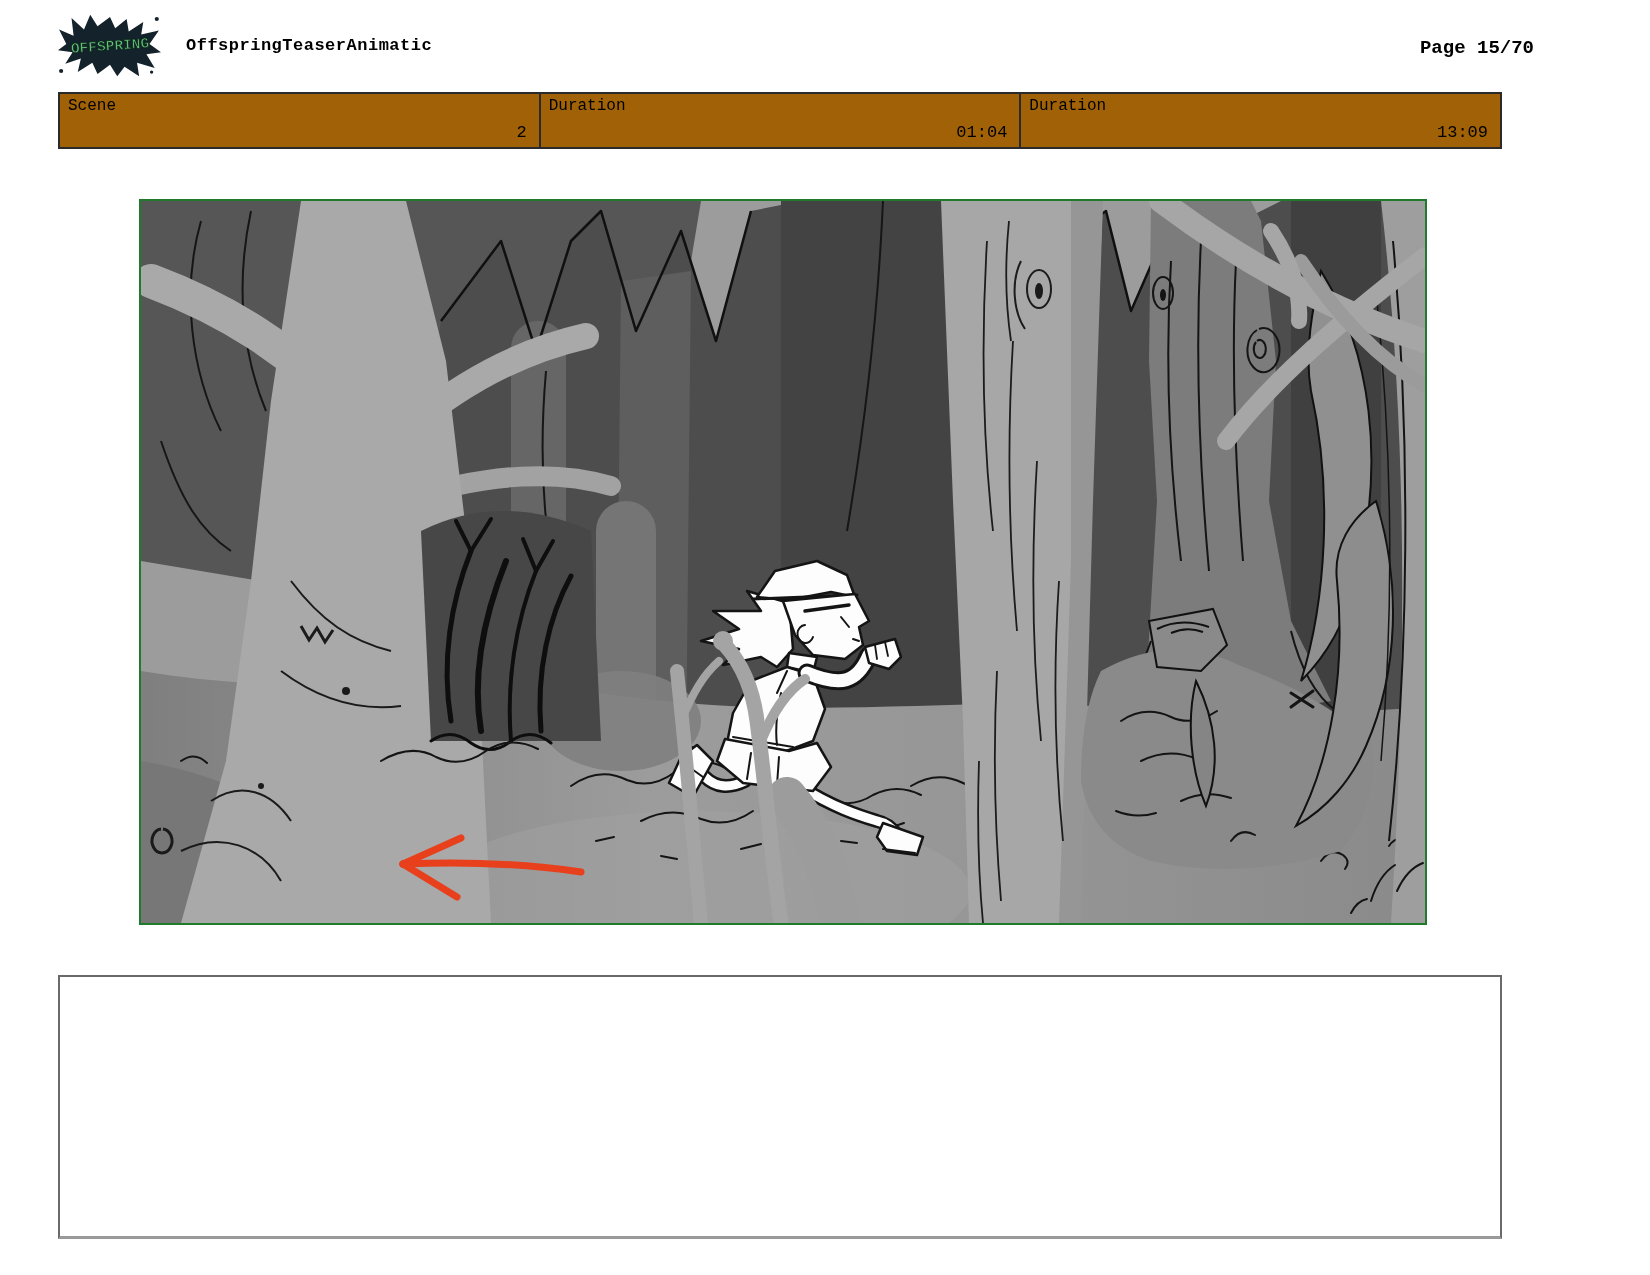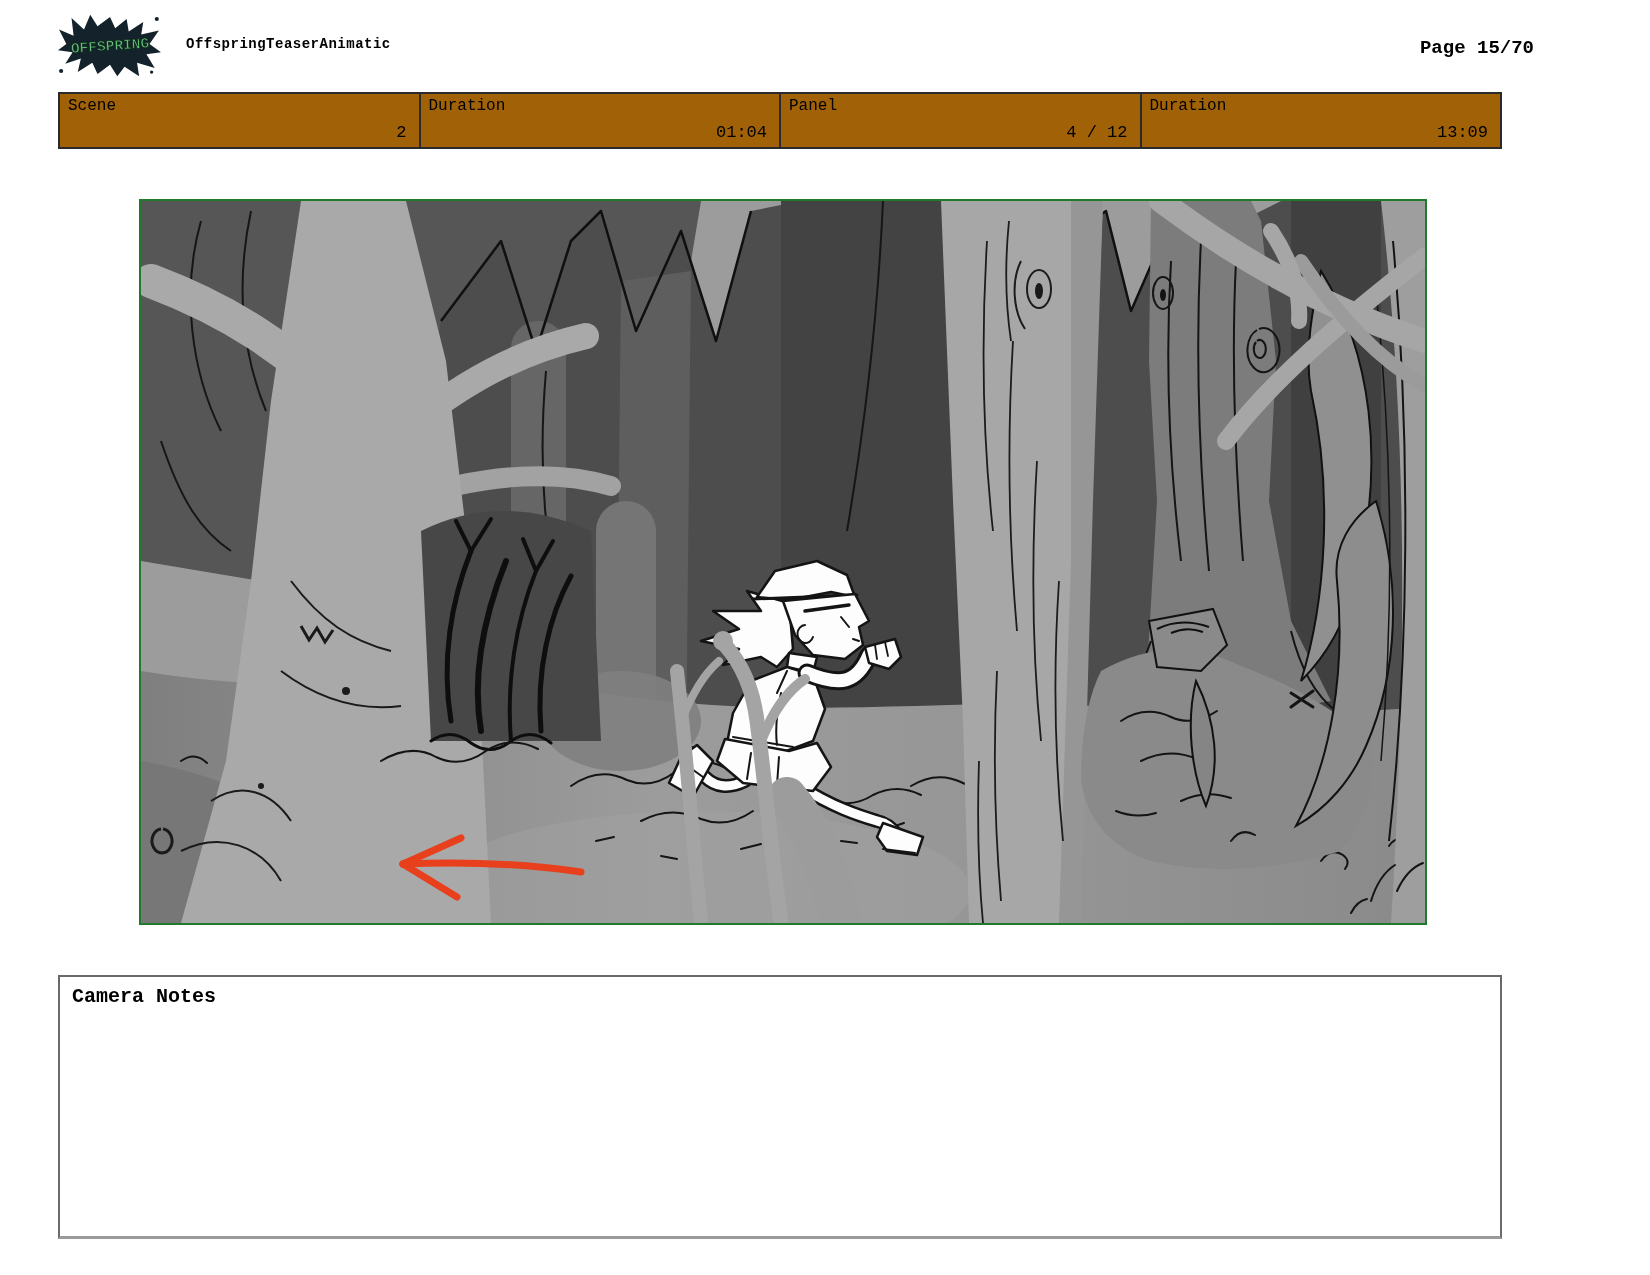--- a/index.html
+++ b/index.html
@@ -2,21 +2,21 @@
 <html><head>
 <meta charset="utf-8">
 <style>
   html,body{margin:0;padding:0;}
   body{
     width:1650px;height:1275px;position:relative;background:#ffffff;
     font-family:"Liberation Mono","DejaVu Sans Mono",monospace;color:#000;
     overflow:hidden;
   }
   .logo{position:absolute;left:58px;top:12px;width:104px;height:66px;}
-  .doc-title{position:absolute;left:186px;top:36px;font-size:14px;font-weight:bold;letter-spacing:.5px;}
+  .doc-title{position:absolute;left:186px;top:36px;font-size:17px;font-weight:bold;letter-spacing:.5px;}
   .page-label{position:absolute;left:1412px;top:37px;width:122px;text-align:right;font-size:19px;font-weight:bold;}
   .info-table{
     position:absolute;left:58px;top:92px;width:1444px;height:57px;
     display:flex;border:2px solid #2a2a2a;box-sizing:border-box;background:#a16207;
   }
   .info-cell{flex:1;border-right:2px solid #2a2a2a;display:flex;flex-direction:column;justify-content:space-between;padding:3px 8px 5px 8px;box-sizing:border-box;}
   .info-cell:last-child{border-right:none;}
   .info-label{font-size:16px;}
   .info-value{font-size:17px;text-align:right;padding-right:4px;}
   .board-panel{
@@ -50,24 +50,20 @@
 <div class="page-label">Page 15/70</div>
 
 <div class="info-table">
   <div class="info-cell">
     <span class="info-label">Scene</span>
     <span class="info-value">2</span>
   </div>
   <div class="info-cell">
     <span class="info-label">Duration</span>
     <span class="info-value">01:04</span>
-  </div>
-  <div class="info-cell">
-    <span class="info-label">Panel</span>
-    <span class="info-value">4 / 12</span>
   </div>
   <div class="info-cell">
     <span class="info-label">Duration</span>
     <span class="info-value">13:09</span>
   </div>
 </div>
 
 <div class="board-panel">
 <svg viewBox="0 0 1284 722" preserveAspectRatio="none">
   <defs>
@@ -256,14 +252,13 @@
 
   <g fill="none" stroke="#e8401c" stroke-width="7" stroke-linecap="round">
     <path d="M440,671 C392,664 330,660 262,663"></path>
     <path d="M262,663 L320,637"></path>
     <path d="M262,663 L316,696"></path>
   </g>
 </svg>
 </div>
 
 <div class="notes-box">
-  <p class="notes-title">Camera Notes</p>
 </div>
 
 </body></html>

